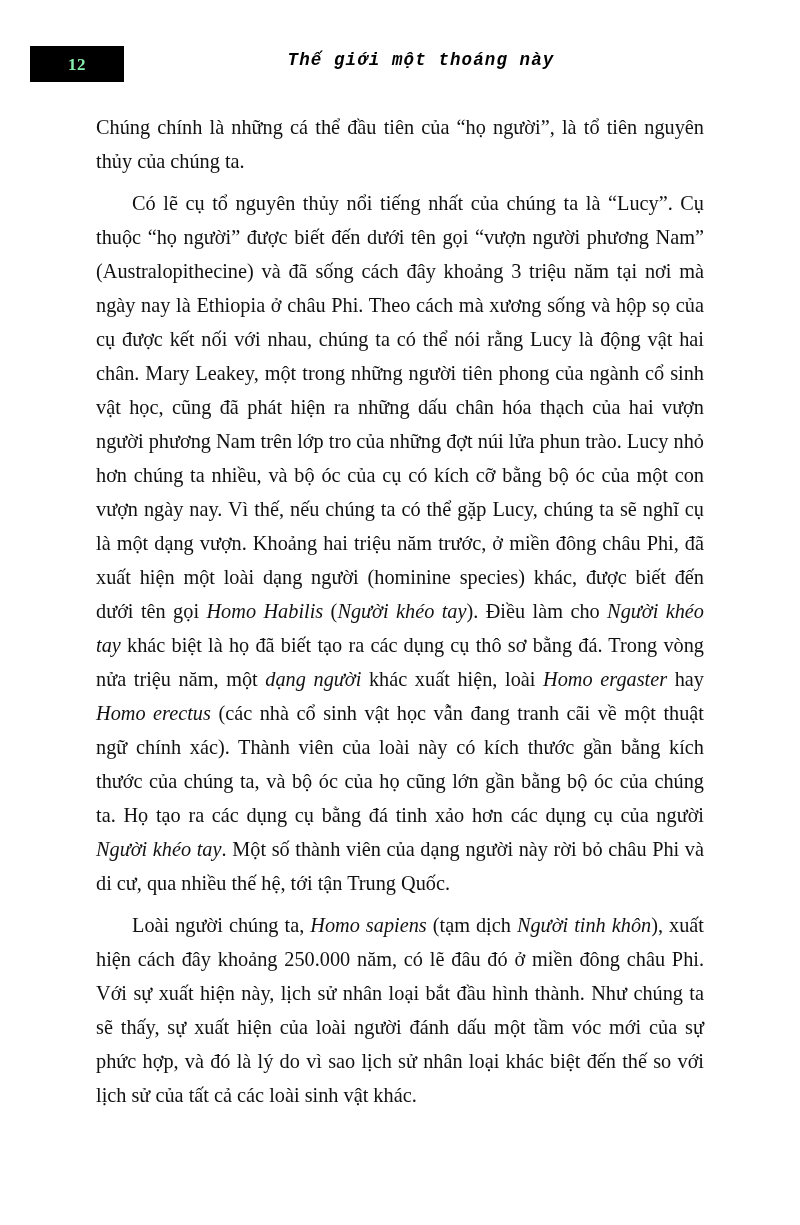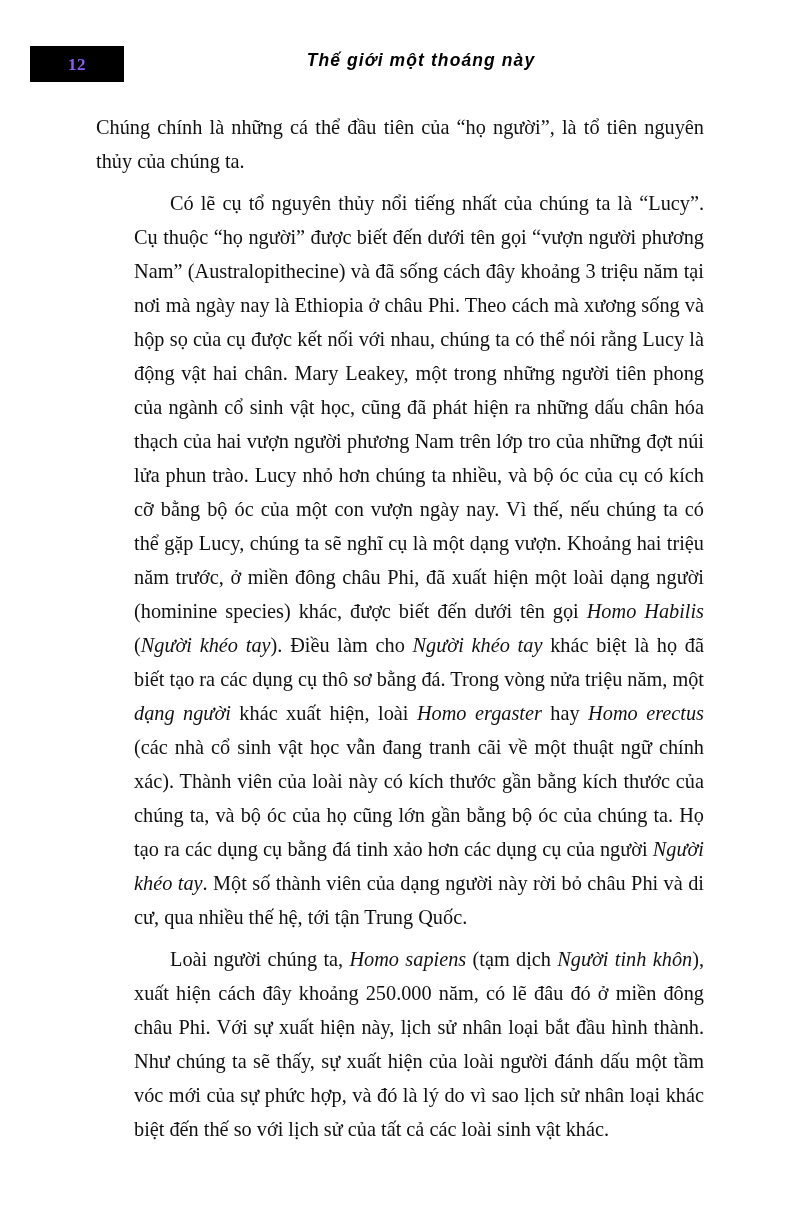--- a/index.html
+++ b/index.html
@@ -40,30 +40,30 @@
     color: #ffffff;
     display: flex;
     align-items: center;
     justify-content: center;
   }
   .folio-number {
     font-family: "Liberation Serif", "DejaVu Serif", serif;
     font-size: 17px;
     font-weight: bold;
     letter-spacing: 0.5px;
-    color: #8b5cf6;
+    color: #86efac;
     line-height: 1;
   }
   .running-title {
     position: absolute;
     left: 0;
     right: 0;
     top: 4px;
     text-align: center;
-    font-family: Liberation Sans, sans-serif;
+    font-family: Liberation Mono, monospace;
     font-style: italic;
     font-weight: bold;
     font-size: 17.5px;
     letter-spacing: 1.1px;
     color: #000000;
     padding-left: 60px;
   }
 
   
   .body-text {
@@ -76,21 +76,20 @@
     margin: 0 0 0 0;
     font-size: 20.3px;
     line-height: 34px;
     text-align: justify;
     text-justify: inter-word;
     hyphens: none;
     color: #111111;
   }
   p.indent {
     text-indent: 36px;
-    margin-left: 38px;
   }
   .gap {
     height: 8px;
   }
   i, em {
     font-style: italic;
   }
 </style>
 </head>
 <body>

